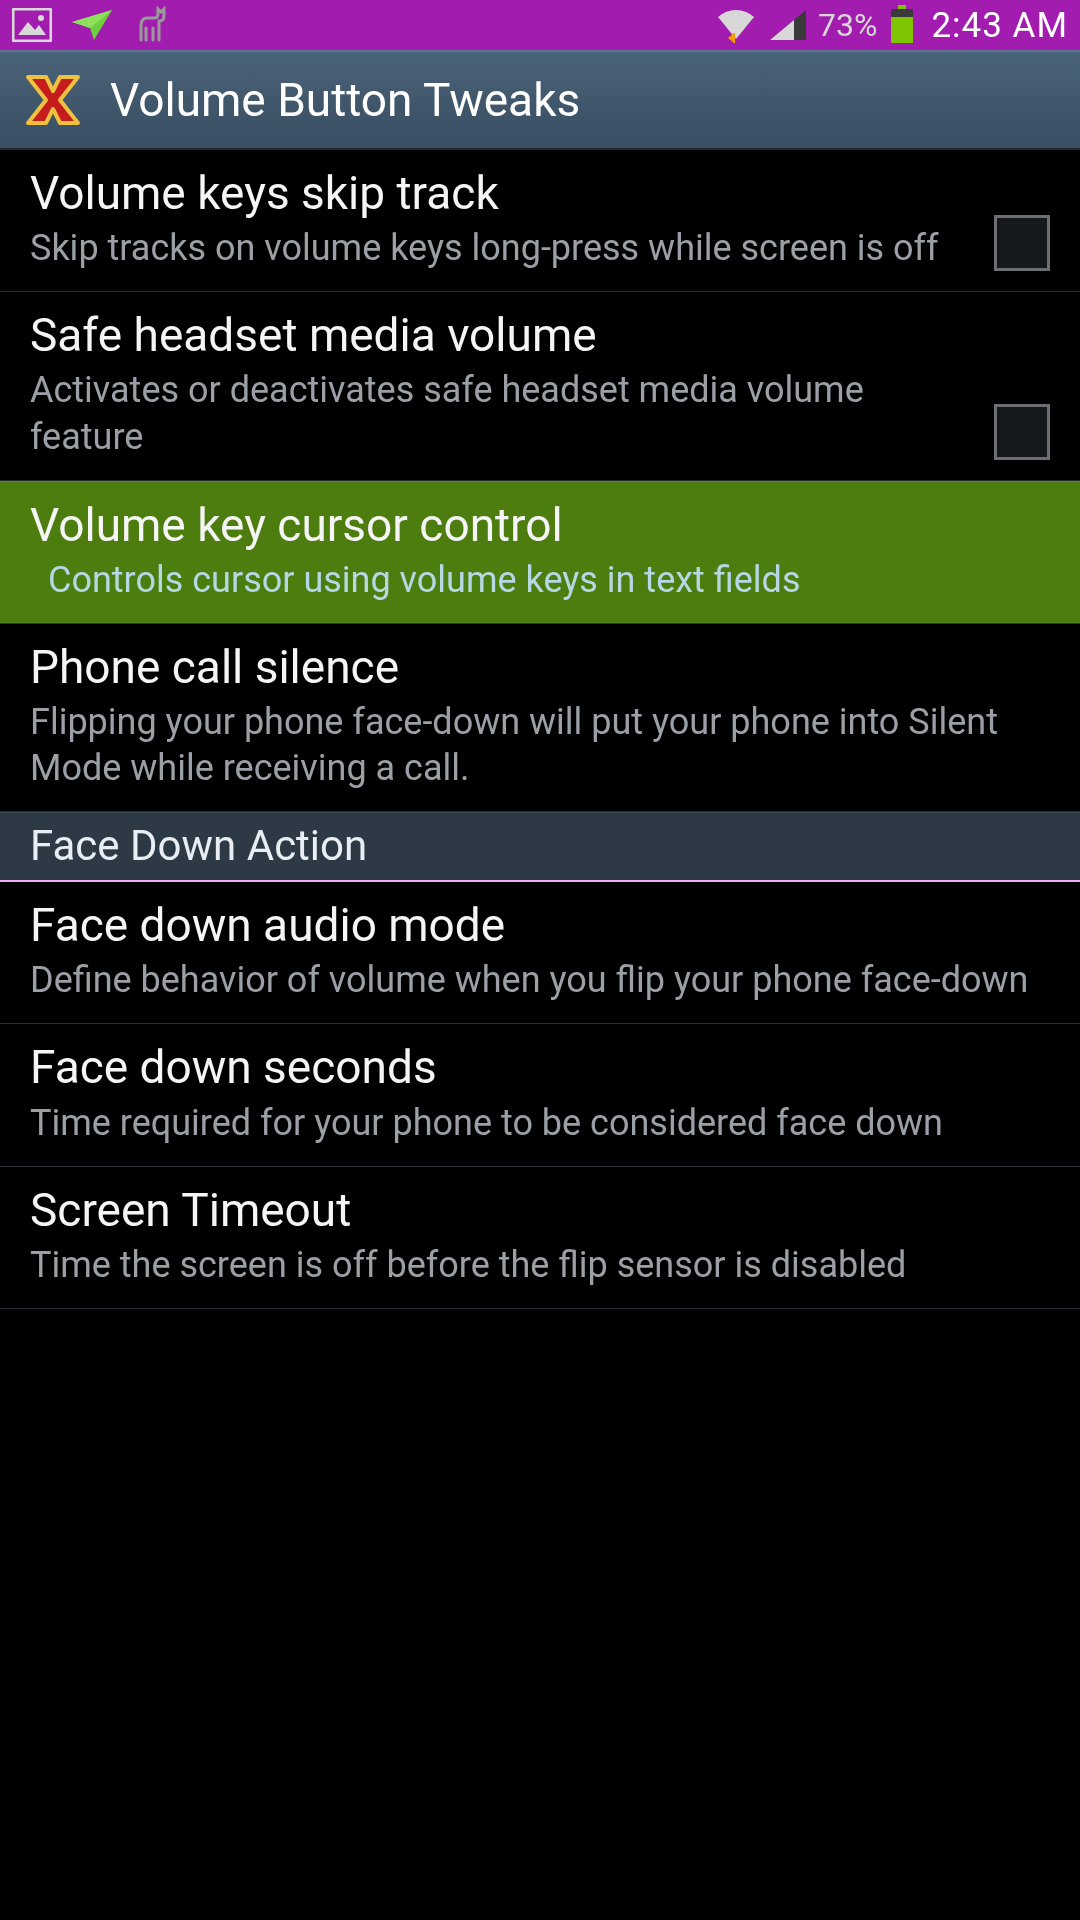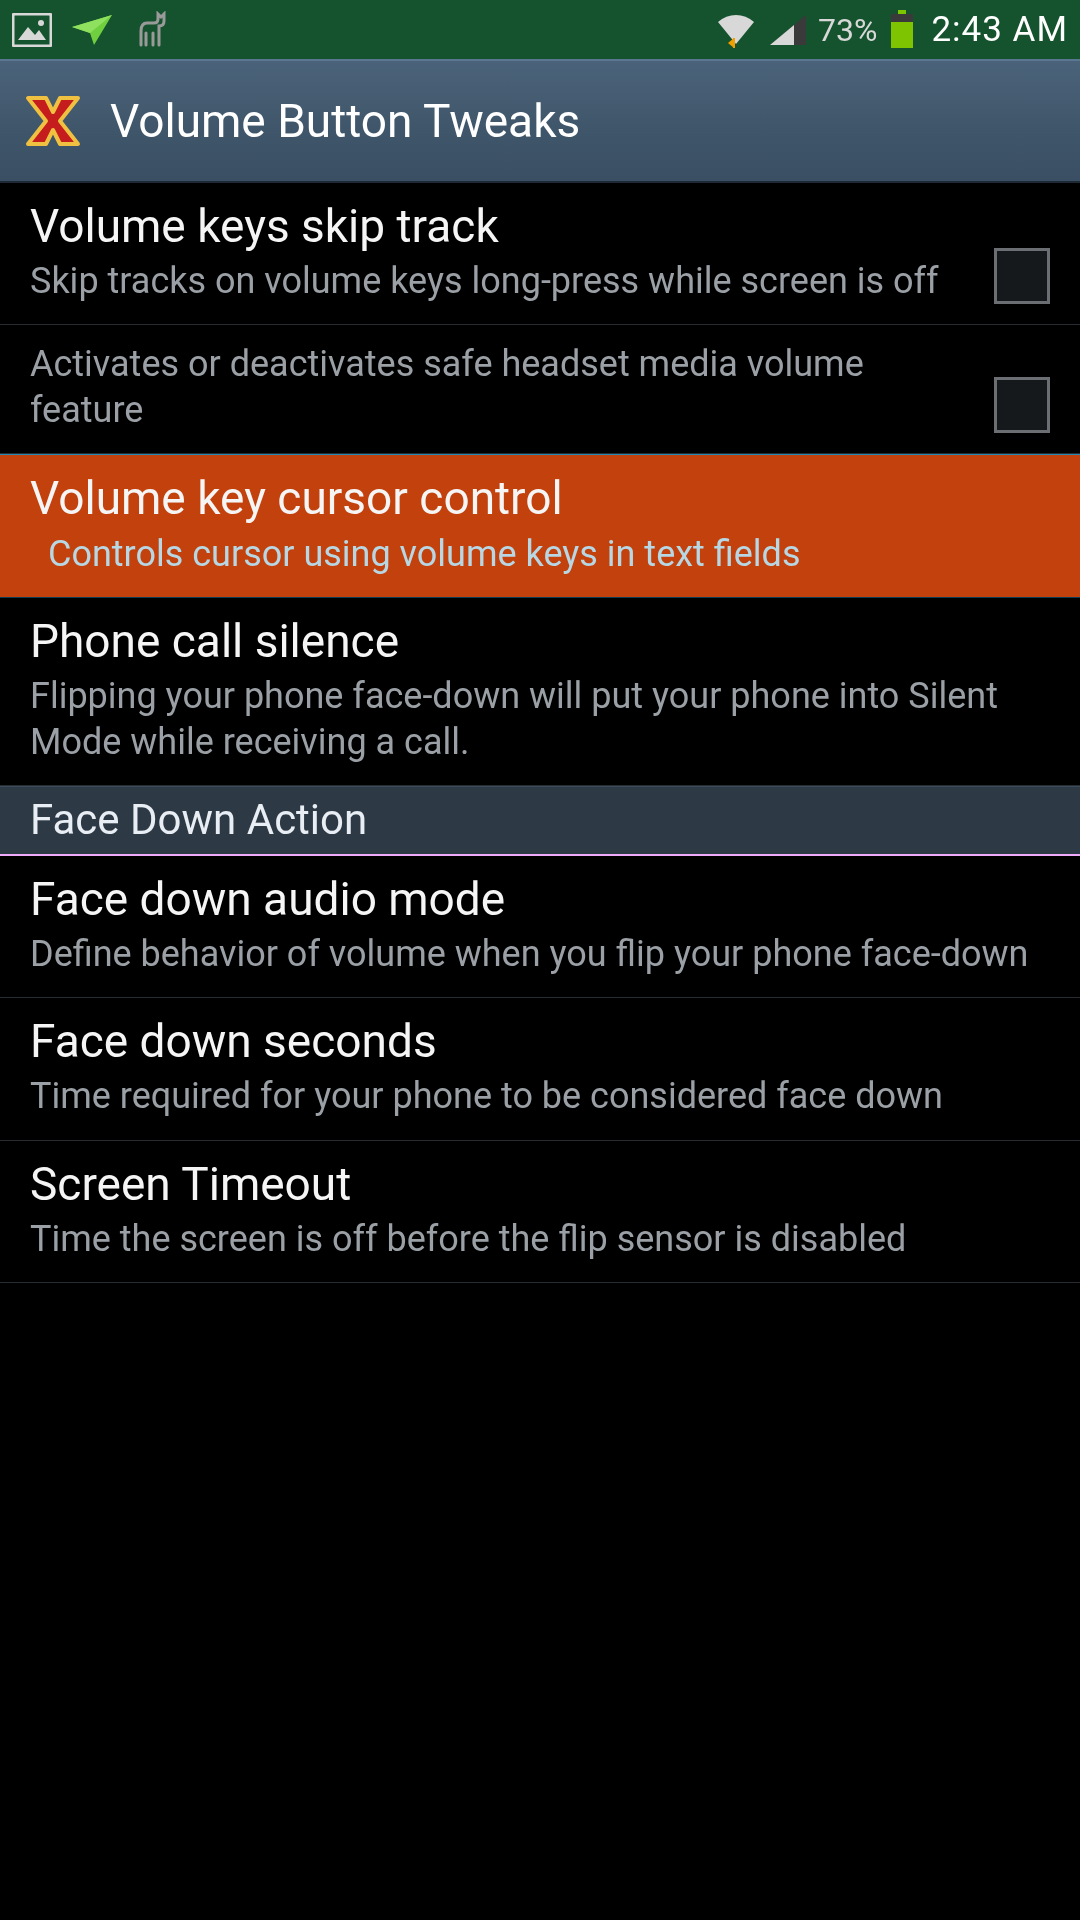--- a/index.html
+++ b/index.html
@@ -6,34 +6,34 @@
   html, body {
     width: 1080px;
     height: 1920px;
     background: #000;
     font-family: Roboto, "Helvetica Neue", Arial, sans-serif;
     color: #f0f0f0;
     overflow: hidden;
   }
   
   .status-bar {
-    height: 59px;
-    background: #14532d;
+    height: 50px;
+    background: #a21caf;
     display: flex;
     padding: 0 12px;
     font-size: 34px;
   }
   .status-left { display: flex; align-items: center; gap: 18px; }
   .status-right { margin-left: auto; display: flex; align-items: center; gap: 10px; }
   .sb-icon { display:inline-flex; align-items:center; justify-content:center; }
   .battery-pct { color:#d8d8d8; font-size:32px; margin-right:2px;}
   .clock { color:#fff; font-size:35px; letter-spacing:1px; margin-left:6px;}
   
   .action-bar {
-    height: 124px;
+    height: 100px;
     background: linear-gradient(#4b637a,#3f5569 60%,#3a4f63);
     border-top: 2px solid #5b7690;
     border-bottom: 2px solid #1d2a36;
     display: flex;
     align-items: center;
     padding: 0 18px;
     gap: 22px;
   }
   .app-icon {
     width: 70px; height: 70px;
@@ -43,21 +43,21 @@
   
   .list { }
   .row {
     padding: 16px 30px 20px 30px;
     border-bottom: 1px solid #262c31;
     display:flex;
     align-items:flex-end;
     gap: 20px;
   }
   .row.highlight {
-    background:#c2410c;
+    background:#4d7c0f;
     border-top:1px solid #258ab5;
     border-bottom:1px solid #0c3d52;
   }
   .row-text { flex:1; }
   .row-title {
     font-size: 46px;
     color:#f5f5f5;
     line-height:1.2;
     margin-bottom:4px;
   }
@@ -148,20 +148,21 @@
   <div class="row">
     <div class="row-text">
       <div class="row-title">Volume keys skip track</div>
       <div class="row-sub">Skip tracks on volume keys long-press while screen is off</div>
     </div>
     <div class="checkbox"></div>
   </div>
 
   <div class="row">
     <div class="row-text">
+      <div class="row-title">Safe headset media volume</div>
       <div class="row-sub">Activates or deactivates safe headset media volume feature</div>
     </div>
     <div class="checkbox"></div>
   </div>
 
   <div class="row highlight">
     <div class="row-text">
       <div class="row-title">Volume key cursor control</div>
       <div class="row-sub">Controls cursor using volume keys in text fields</div>
     </div>

